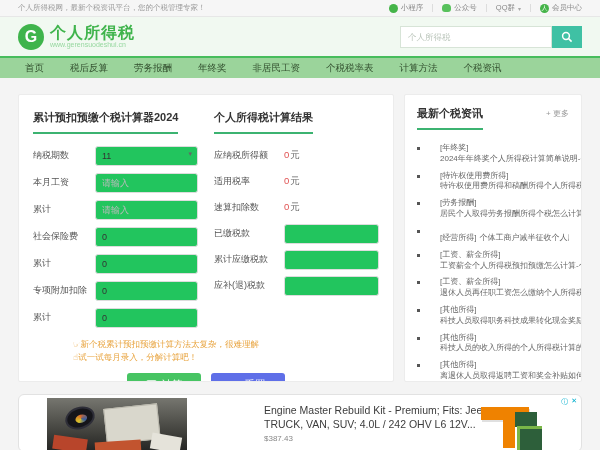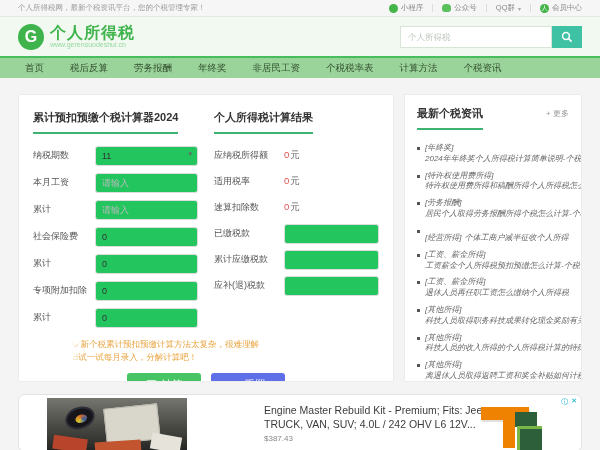--- a/index.html
+++ b/index.html
@@ -71,21 +71,21 @@
          font-family:"Liberation Sans","DejaVu Sans",sans-serif; }
   .btn-calc { background:#47c463; }
   .btn-reset { background:#5f6fe8; }
   .reset-glyph { font-size:11px; line-height:1; }
 
   
   .sidebar { width:178px; height:288px; padding:11px 12px; overflow:hidden; }
   .sb-head { display:flex; align-items:flex-start; justify-content:space-between; }
   .sb-more { font-size:8px; color:#999; text-decoration:none; cursor:pointer; margin-top:2px; }
   .news-list { list-style:none; margin-top:2px; }
-  .news-item { display:flex; gap:5px; margin-bottom:6px; cursor:pointer;font-style:italic; }
+  .news-item { display:flex; gap:20px; margin-bottom:6px; cursor:pointer; }
   .bullet { width:3px; height:3px; background:#555; flex:none; margin-top:4px; }
   .news-cat { font-size:8px; color:#666; line-height:1.35; }
   .news-title { font-size:8px; color:#666; line-height:1.35; white-space:nowrap; overflow:hidden; }
   .oneline .news-lines { white-space:nowrap; overflow:hidden; }
   .oneline .news-cat, .oneline .news-title { display:inline; }
   .oneline .news-cat { margin-right:3px; }
 
   
   .adbar { margin:12px 18px 0 18px; height:58px; background:#fff; border:1px solid #e2e2e2;
            border-radius:6px; position:relative; overflow:hidden; }

